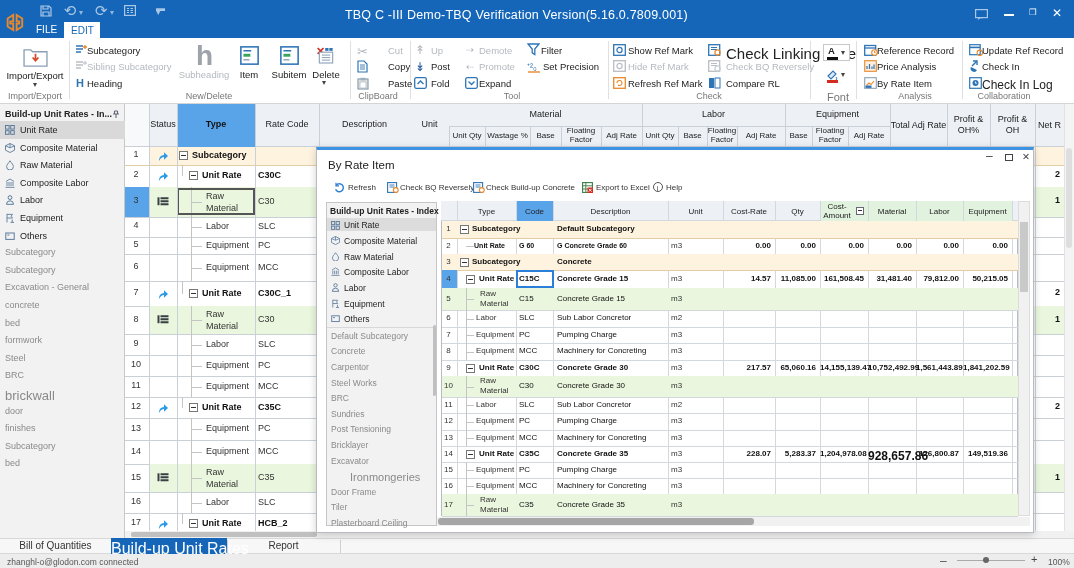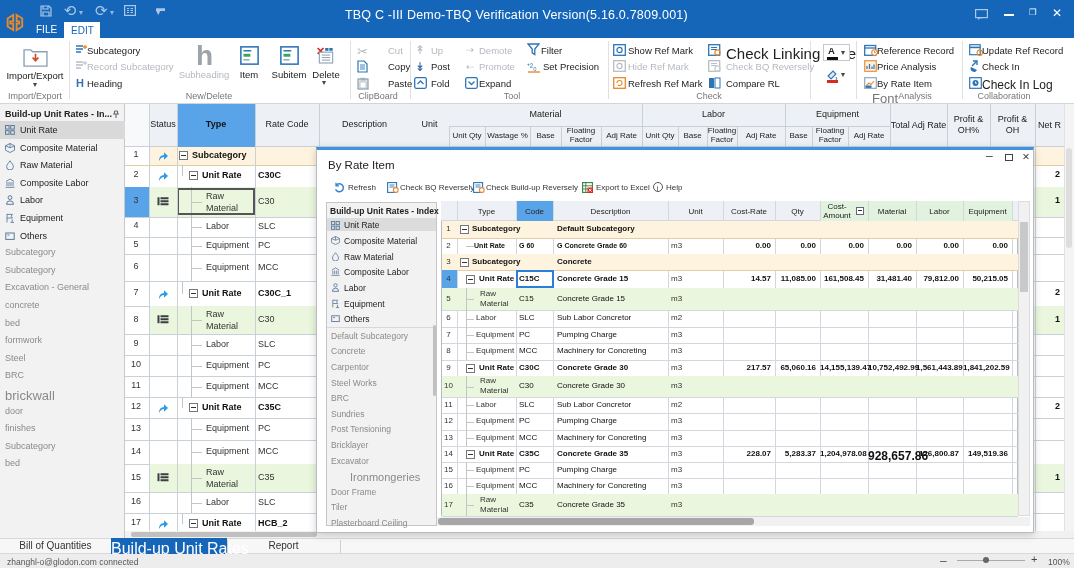--- a/index.html
+++ b/index.html
@@ -42,39 +42,39 @@
 <div class="ab" style="left:410px;top:41px;width:1px;height:58px;background:#e0e0e0"></div>
 <div class="ab" style="left:608px;top:41px;width:1px;height:58px;background:#e0e0e0"></div>
 <div class="ab" style="left:810px;top:41px;width:1px;height:58px;background:#e0e0e0"></div>
 <div class="ab" style="left:856px;top:41px;width:1px;height:58px;background:#e0e0e0"></div>
 <div class="ab" style="left:962px;top:41px;width:1px;height:58px;background:#e0e0e0"></div>
 <div class="tx" style="left:-25px;top:91px;width:120px;font-size:9px;color:#777;text-align:center">Import/Export</div>
 <div class="tx" style="left:149px;top:91px;width:120px;font-size:9px;color:#777;text-align:center">New/Delete</div>
 <div class="tx" style="left:318px;top:91px;width:120px;font-size:9px;color:#777;text-align:center">ClipBoard</div>
 <div class="tx" style="left:452px;top:91px;width:120px;font-size:9px;color:#777;text-align:center">Tool</div>
 <div class="tx" style="left:649px;top:91px;width:120px;font-size:9px;color:#777;text-align:center">Check</div>
-<div class="tx" style="left:778px;top:91px;width:120px;font-size:13px;color:#777;text-align:right">Font</div>
+<div class="tx" style="left:778px;top:91px;width:120px;font-size:11px;color:#777;text-align:center">Font</div>
 <div class="tx" style="left:855px;top:91px;width:120px;font-size:9px;color:#777;text-align:center">Analysis</div>
 <div class="tx" style="left:944px;top:91px;width:120px;font-size:9px;color:#777;text-align:center">Collaboration</div>
 <svg class="ab" style="left:23px;top:46px" width="25" height="21" viewBox="0 0 26 22">
 <path d="M1 4 h7 l2 2 h15 v15 h-24 z" fill="#fff" stroke="#8aa0b4" stroke-width="1.4"></path>
 <path d="M13 8 v7 M10 12 l3 3.5 l3 -3.5" fill="none" stroke="#d44a26" stroke-width="1.8"></path>
 </svg>
 <div class="tx" style="left:0px;top:70px;width:70px;font-size:9.5px;color:#222;text-align:center">Import/Export</div>
 <div class="tx" style="left:21px;top:80px;width:28px;font-size:8px;color:#444;text-align:center">▾</div>
 <svg class="ab" style="left:75px;top:44px" width="13" height="11" viewBox="0 0 13 11">
     <path d="M1 2 h7 M1 5 h7 M1 8 h5" stroke="#2e75b6" stroke-width="1.4"></path>
     <path d="M10 1 v4 M8 3 h4" stroke="#e8892b" stroke-width="1.3"></path>
   </svg>
 <div class="tx" style="left:87px;top:45px;font-size:9.5px;color:#222">Subcategory</div>
 <svg class="ab" style="left:75px;top:60px" width="13" height="11" viewBox="0 0 13 11">
     <path d="M1 2 h7 M1 5 h7 M1 8 h5" stroke="#b9bec4" stroke-width="1.4"></path>
     <path d="M10 1 v4 M8 3 h4" stroke="#c9cdd2" stroke-width="1.3"></path>
   </svg>
-<div class="tx" style="left:87px;top:61px;font-size:9.5px;color:#b4b9bf">Record Subcategory</div>
+<div class="tx" style="left:87px;top:61px;font-size:9.5px;color:#b4b9bf">Sibling Subcategory</div>
 <div class="tx" style="left:76px;top:77px;font-size:11px;color:#2e75b6;font-weight:bold">H</div>
 <div class="tx" style="left:87px;top:78px;font-size:9.5px;color:#222">Heading</div>
 <div class="tx" style="left:196px;top:40px;font-size:28px;font-weight:bold;color:#9da3a9">h</div>
 <div class="tx" style="left:168px;top:69px;width:72px;font-size:9.5px;color:#b4b9bf;text-align:center">Subheading</div>
 <svg class="ab" style="left:240px;top:46px" width="19" height="19" viewBox="0 0 22 22">
     <rect x="1" y="1" width="20" height="20" fill="#fff" stroke="#2e75b6" stroke-width="1.8"></rect>
     <path d="M4 5.5 h9" stroke="#2e75b6" stroke-width="1.8"></path>
     <rect x="4" y="9" width="8" height="3.4" fill="#3aa55c"></rect>
     <path d="M4 16 h7" stroke="#8aa0b4" stroke-width="1.6"></path>
   </svg>
@@ -494,21 +494,21 @@
     <rect x="0.6" y="0.6" width="9" height="9.8" fill="#fff" stroke="#2e75b6" stroke-width="1.1"></rect>
     <path d="M2.5 3 h5 M2.5 5 h5" stroke="#2e75b6" stroke-width="0.9"></path>
     <circle cx="8.8" cy="8" r="2.4" fill="#fff" stroke="#e8892b" stroke-width="1.1"></circle>
   </svg>
 <div class="tx" style="left:400px;top:183px;font-size:8px;color:#333">Check BQ Reversely</div>
 <svg class="ab" style="left:473px;top:182px" width="12" height="11" viewBox="0 0 12 11">
     <rect x="0.6" y="0.6" width="9" height="9.8" fill="#fff" stroke="#2e75b6" stroke-width="1.1"></rect>
     <path d="M2.5 3 h5 M2.5 5 h5" stroke="#2e75b6" stroke-width="0.9"></path>
     <circle cx="8.8" cy="8" r="2.4" fill="#fff" stroke="#e8892b" stroke-width="1.1"></circle>
   </svg>
-<div class="tx" style="left:486px;top:183px;font-size:8px;color:#333">Check Build-up Reversely</div>
+<div class="tx" style="left:486px;top:183px;font-size:8px;color:#333">Check Build-up Concrete</div>
 <svg class="ab" style="left:582px;top:182px" width="11" height="11" viewBox="0 0 11 11">
     <rect x="0.6" y="0.6" width="9.8" height="9.8" fill="#fff" stroke="#3a7d44" stroke-width="1.1"></rect>
     <path d="M0.6 3.8 h9.8 M0.6 7 h9.8 M3.8 0.6 v9.8" stroke="#3a7d44" stroke-width="0.9"></path>
     <rect x="5.5" y="5.5" width="5.5" height="5.5" fill="#d62b1f"></rect>
     <path d="M6.8 6.8 l2.8 2.8 M9.6 6.8 l-2.8 2.8" stroke="#fff" stroke-width="0.9"></path>
   </svg>
 <div class="tx" style="left:596px;top:183px;font-size:8px;color:#333">Export to Excel</div>
 <div class="ab" style="left:653px;top:182px;width:10px;height:10px;border:1px solid #555;border-radius:50%"></div>
 <div class="tx" style="left:656.5px;top:183.5px;font-size:8px;color:#555">i</div>
 <div class="tx" style="left:666px;top:183px;font-size:8px;color:#333">Help</div>

